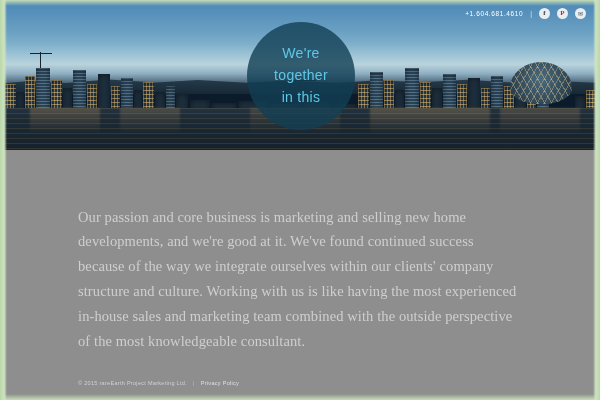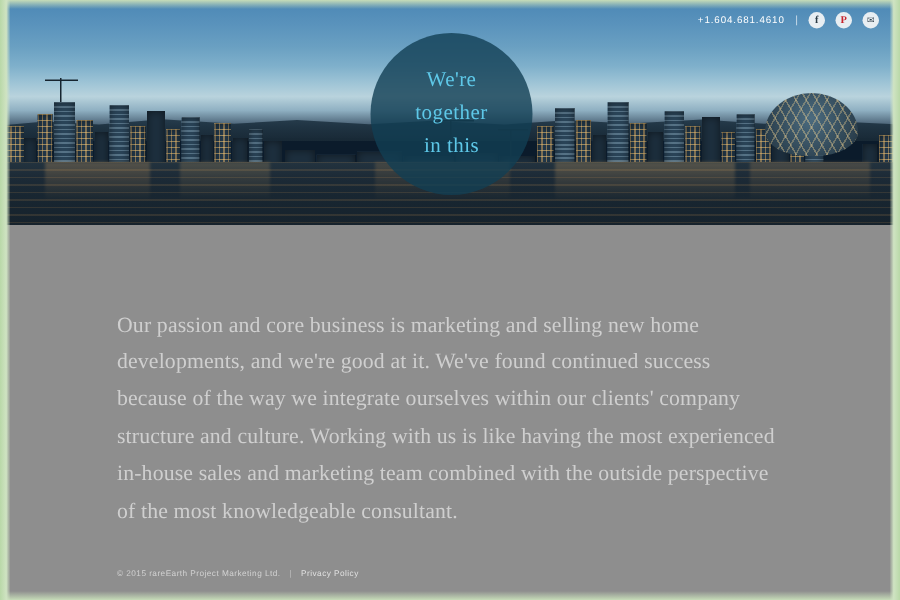--- a/index.html
+++ b/index.html
@@ -149,21 +149,21 @@
     width: 108px; height: 108px;
     border-radius: 50%;
     background: rgba(18, 63, 84, 0.80);
     display: flex;
     align-items: center;
     justify-content: center;
     z-index: 20;
   }
   #hero-badge .badge-text {
     color: #5ec8e8;
-    font-family: Liberation Serif, serif;
+    font-family: Liberation Sans, sans-serif;
     font-size: 14px;
     line-height: 1.55;
     text-align: center;
     letter-spacing: .3px;
   }
 
   
   #topbar {
     position: absolute;
     right: 14px; top: 8px;

